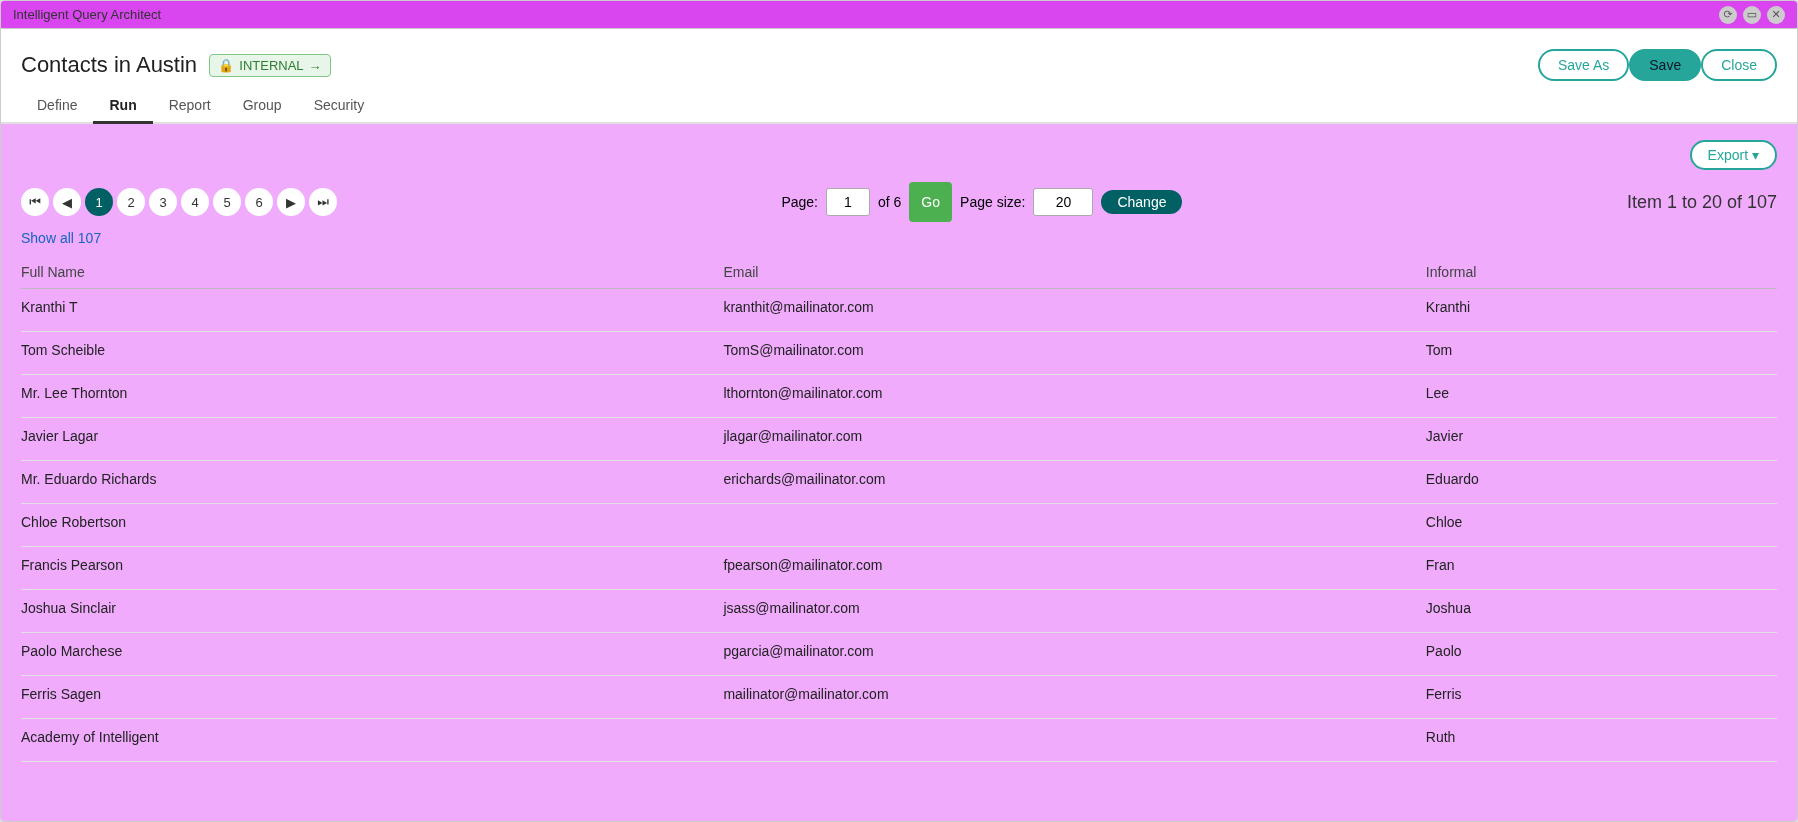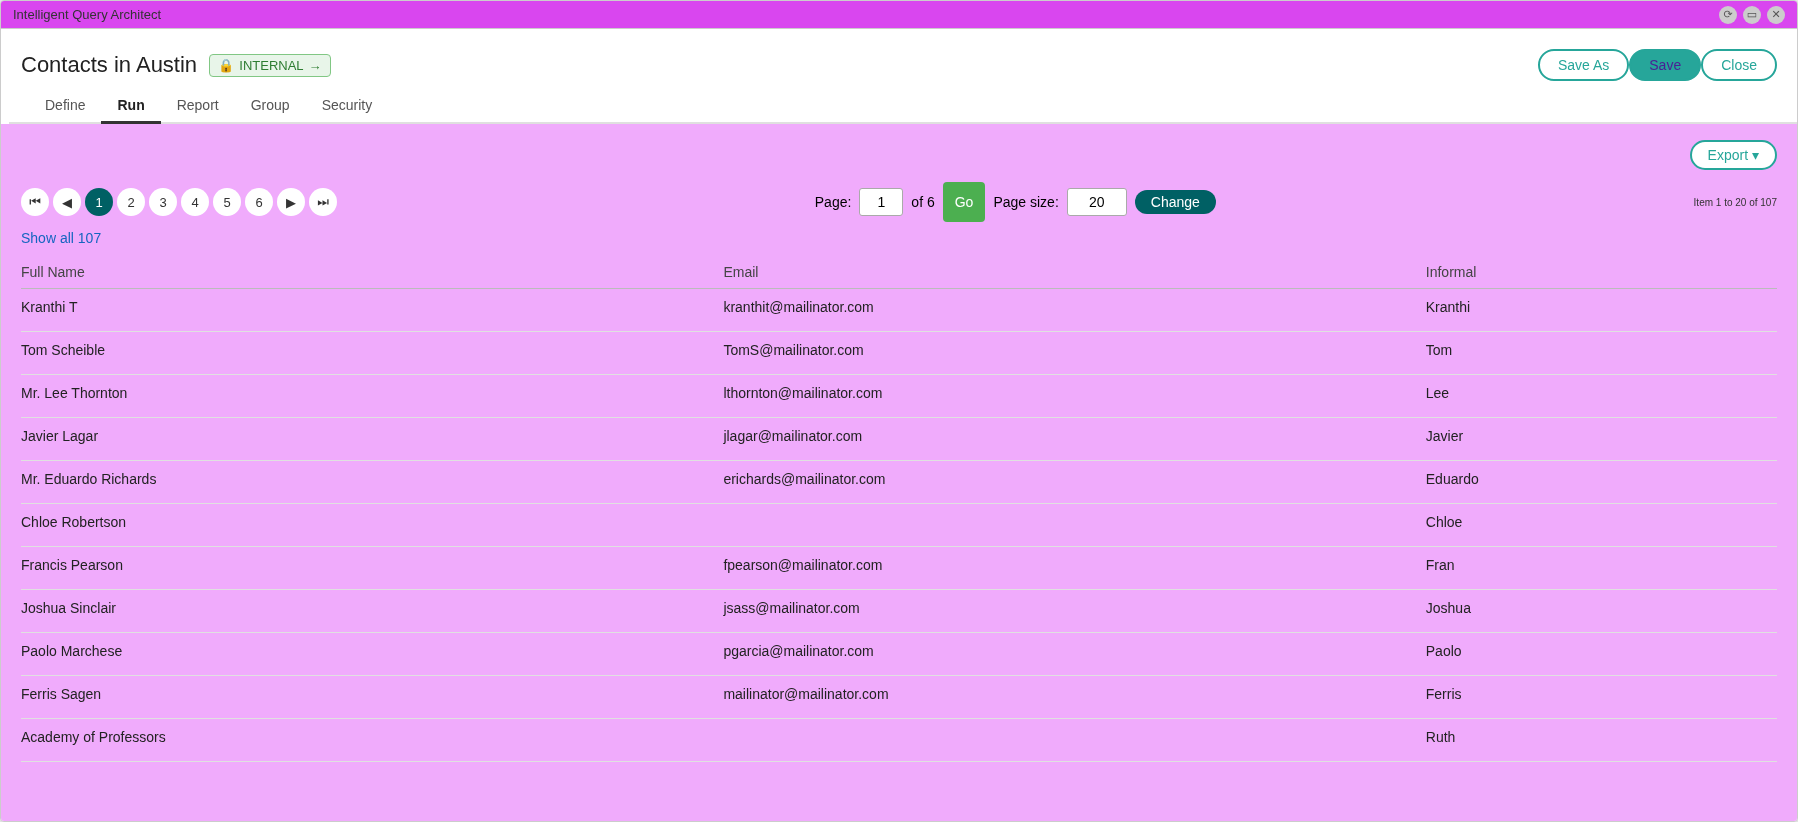--- a/index.html
+++ b/index.html
@@ -103,30 +103,29 @@
       font-size: 14px;
       font-weight: 500;
       transition: background 0.2s;
     }
     .btn-outline {
       background: #fff;
       color: #26a69a;
     }
     .btn-filled {
       background: #26a69a;
-      color: #4c1d95;
+      color: #0f172a;
     }
 
     .tabs {
       display: flex;
       align-items: flex-end;
       padding: 0 20px;
       border-bottom: 2px solid #e0e0e0;
       background: #fff;
-      margin-left: 8px;
     }
     .tab {
       padding: 8px 16px;
       cursor: pointer;
       font-size: 14px;
       color: #555;
       border-bottom: 3px solid transparent;
       margin-bottom: -2px;
     }
     .tab.active {
@@ -228,21 +227,21 @@
       background: #006064;
       color: #fff;
       border: none;
       border-radius: 20px;
       padding: 4px 16px;
       cursor: pointer;
       font-size: 14px;
       font-weight: 500;
     }
     .pagination-right {
-      font-size: 10px;
+      font-size: 18px;
       color: #333;
     }
     .show-all-link {
       color: #1565c0;
       cursor: pointer;
       font-size: 14px;
       text-decoration: none;
       display: inline-block;
       margin-bottom: 10px;
     }
@@ -393,20 +392,20 @@
       <td class="col-name">Paolo Marchese</td>
       <td class="col-email">pgarcia@mailinator.com</td>
       <td class="col-informal">Paolo</td>
     </tr>
           <tr>
       <td class="col-name">Ferris Sagen</td>
       <td class="col-email">mailinator@mailinator.com</td>
       <td class="col-informal">Ferris</td>
     </tr>
           <tr>
-      <td class="col-name">Academy of Professors</td>
+      <td class="col-name">Academy of Intelligent</td>
       <td class="col-email"></td>
       <td class="col-informal">Ruth</td>
     </tr>
         </tbody>
     </table>
   </div>
 </div>
 
 </body></html>

